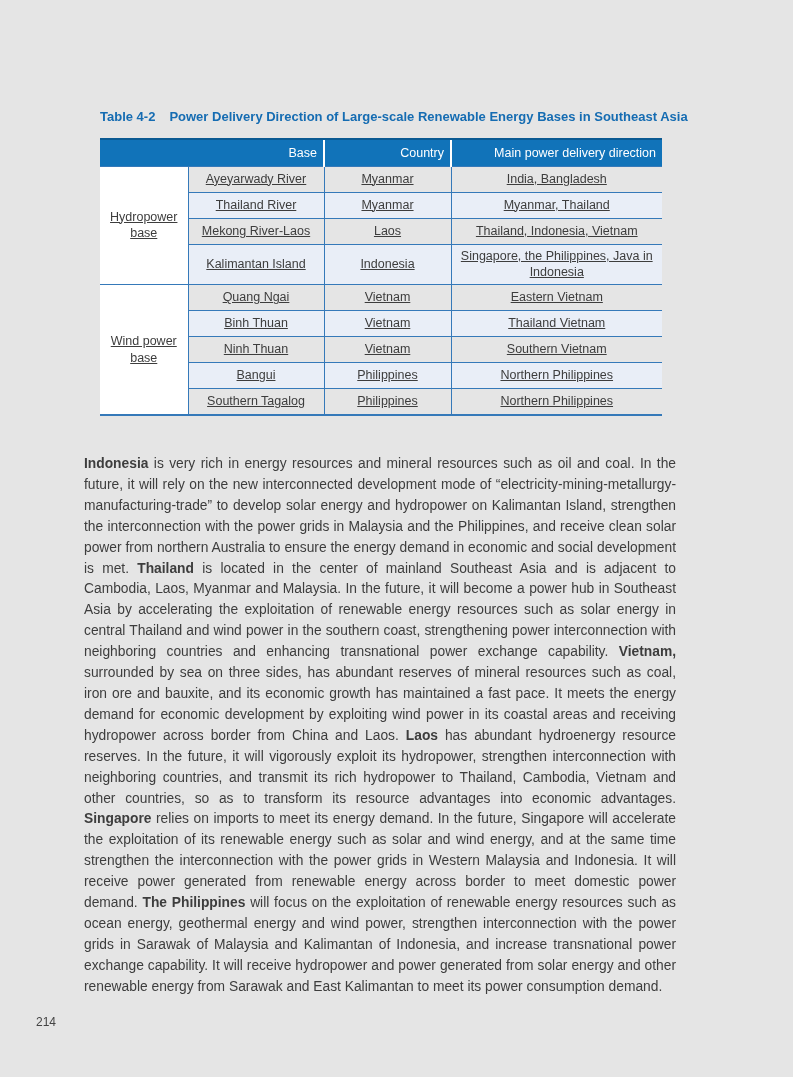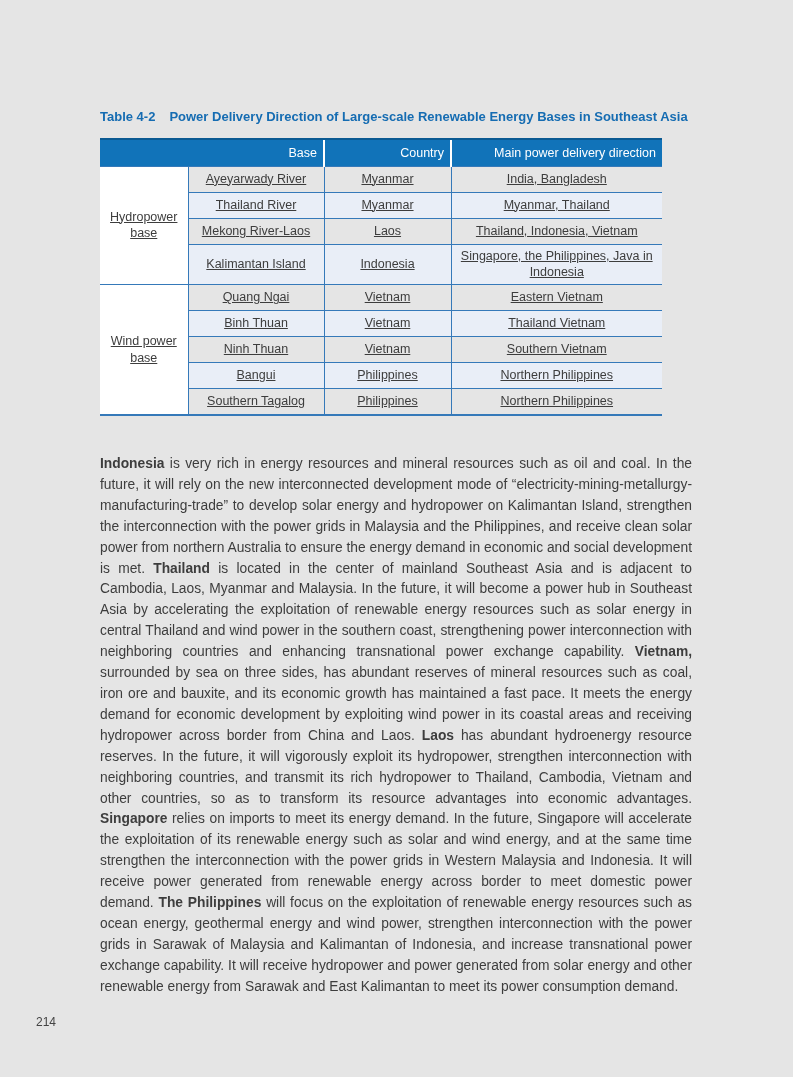--- a/index.html
+++ b/index.html
@@ -66,21 +66,21 @@
     text-decoration:underline;
   }
   .power-table td.group-cell{
     border-left:none;
     background:#ffffff;
   }
   .power-table td.direction-cell{border-right:none;margin-top:33px;}
   .power-table tr.stripe td{background:var(--stripe);}
   .body-text{
     position:absolute;
-    left:100px;top:454px;width:592px;
+    left:84px;top:454px;width:592px;
     margin:0;
     font-size:13.8px;
     line-height:20.9px;
     text-align:justify;
     color:var(--text);
   }
   .body-text .bold{font-weight:bold;}
   .page-number{
     position:absolute;
     left:36px;top:1015px;

